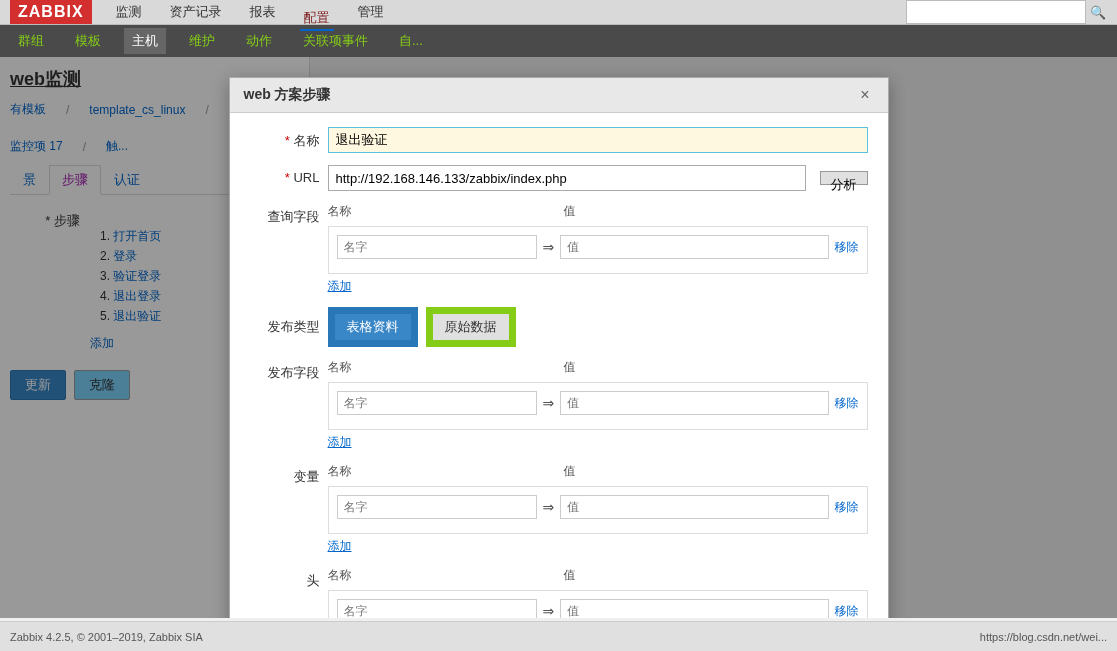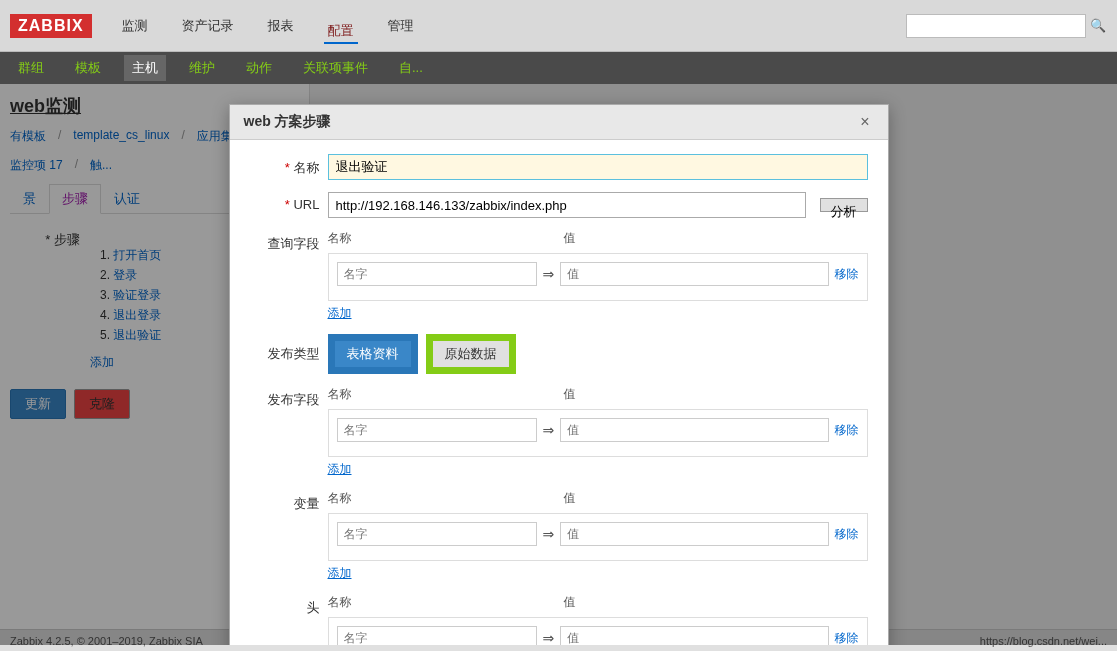--- a/index.html
+++ b/index.html
@@ -7,25 +7,25 @@
       font-family: Arial, sans-serif;
       font-size: 13px;
       background: #f0f0f0;
       color: #333;
       overflow: hidden;
     }
 
     
     .top-nav {
       background: #d9d9d9;
-      height: 52px;
+      height: 25px;
       display: flex;
       align-items: center;
       padding: 0 10px;
-      gap: 26px;
+      gap: 20px;
       border-bottom: 1px solid #bbb;
     }
     .logo {
       background: #d32f2f;
       color: white;
       font-weight: bold;
       font-size: 16px;
       padding: 3px 8px;
       letter-spacing: 1px;
     }
@@ -87,22 +87,22 @@
       font-weight: bold;
       color: #333;
       margin-bottom: 10px;
       text-decoration: underline;
     }
     .breadcrumb {
       font-size: 12px;
       color: #0066cc;
       margin-bottom: 10px;
       display: flex;
-      gap: 12px;
-      align-items: flex-start;
+      gap: 20px;
+      align-items: center;
       flex-wrap: wrap;
     }
     .breadcrumb-sep { color: #999; }
     .breadcrumb-item { color: #0066cc; cursor: pointer; }
     .tabs-row {
       display: flex;
       gap: 0;
       margin-bottom: 12px;
       border-bottom: 1px solid #ddd;
     }
@@ -133,32 +133,32 @@
     }
     .steps-list li a { color: #0066cc; cursor: pointer; text-decoration: none; }
     .add-link { color: #0066cc; font-size: 12px; cursor: pointer; display: inline-block; margin-bottom: 10px; }
     .btn-row { display: flex; gap: 8px; margin-top: 8px; }
     .btn {
       padding: 5px 14px;
       font-size: 13px;
       cursor: pointer;
       border: 1px solid #999;
       border-radius: 2px;
-      background: #ef4444;
+      background: #7dd3fc;
       color: #333;
     }
     .btn-primary {
       background: #3a87c8;
       color: white;
       border-color: #2a77b8;
     }
 
     
     .footer {
-      height: 22px;
+      height: 30px;
       background: #e0e0e0;
       display: flex;
       align-items: center;
       justify-content: space-between;
       padding: 0 10px;
       font-size: 11px;
       color: #555;
       border-top: 1px solid #ccc;
       position: absolute;
       bottom: 0;

